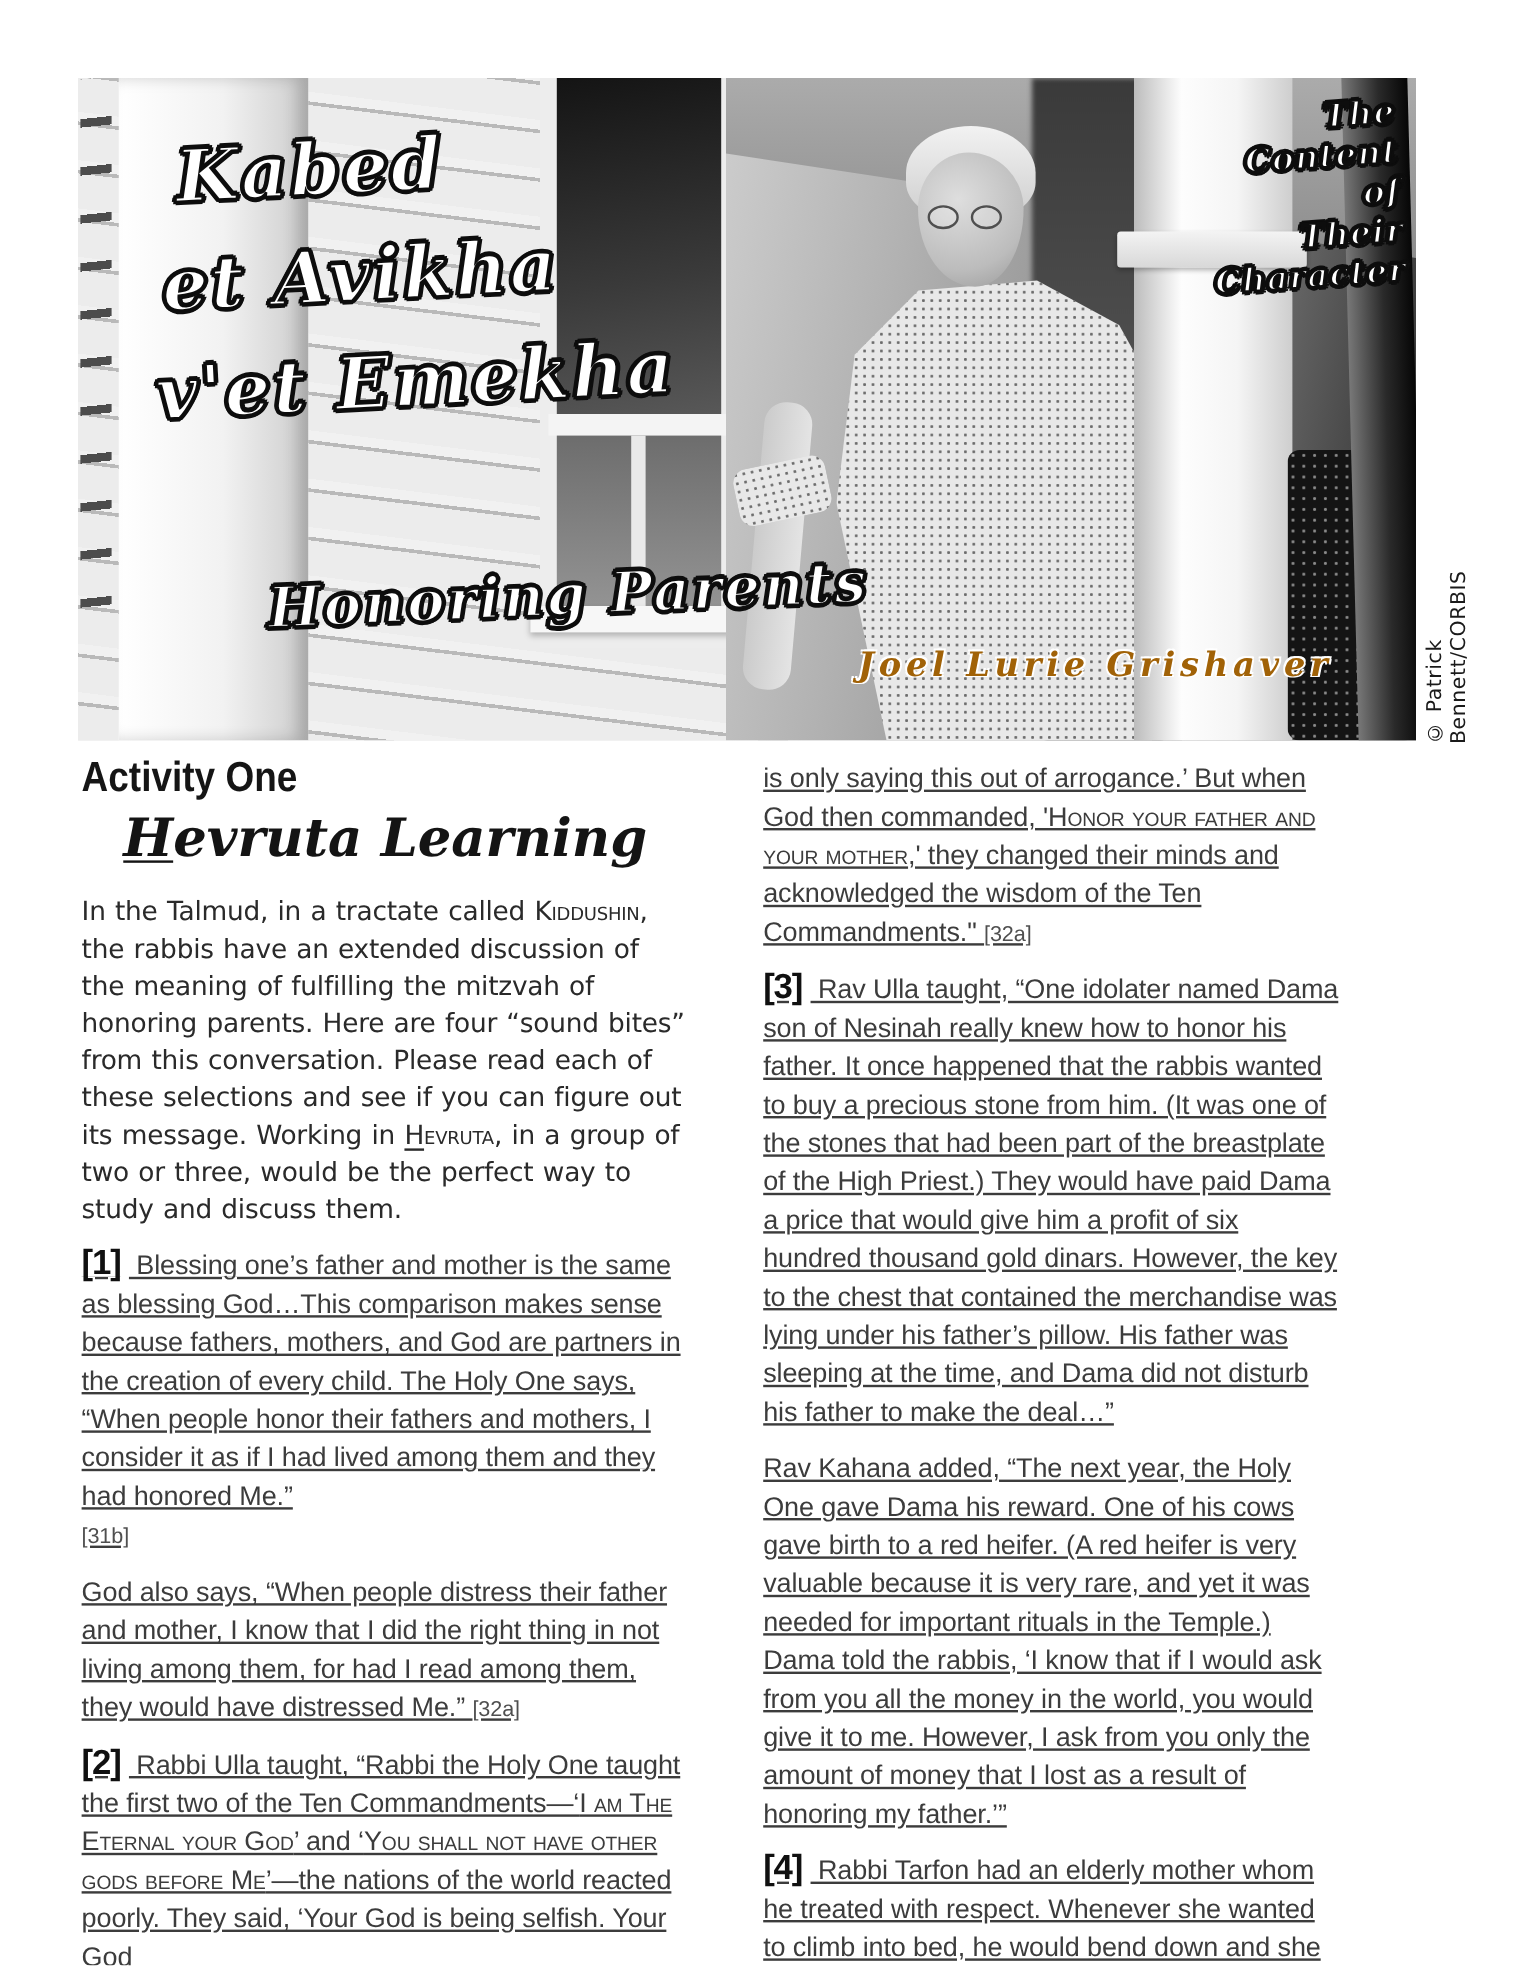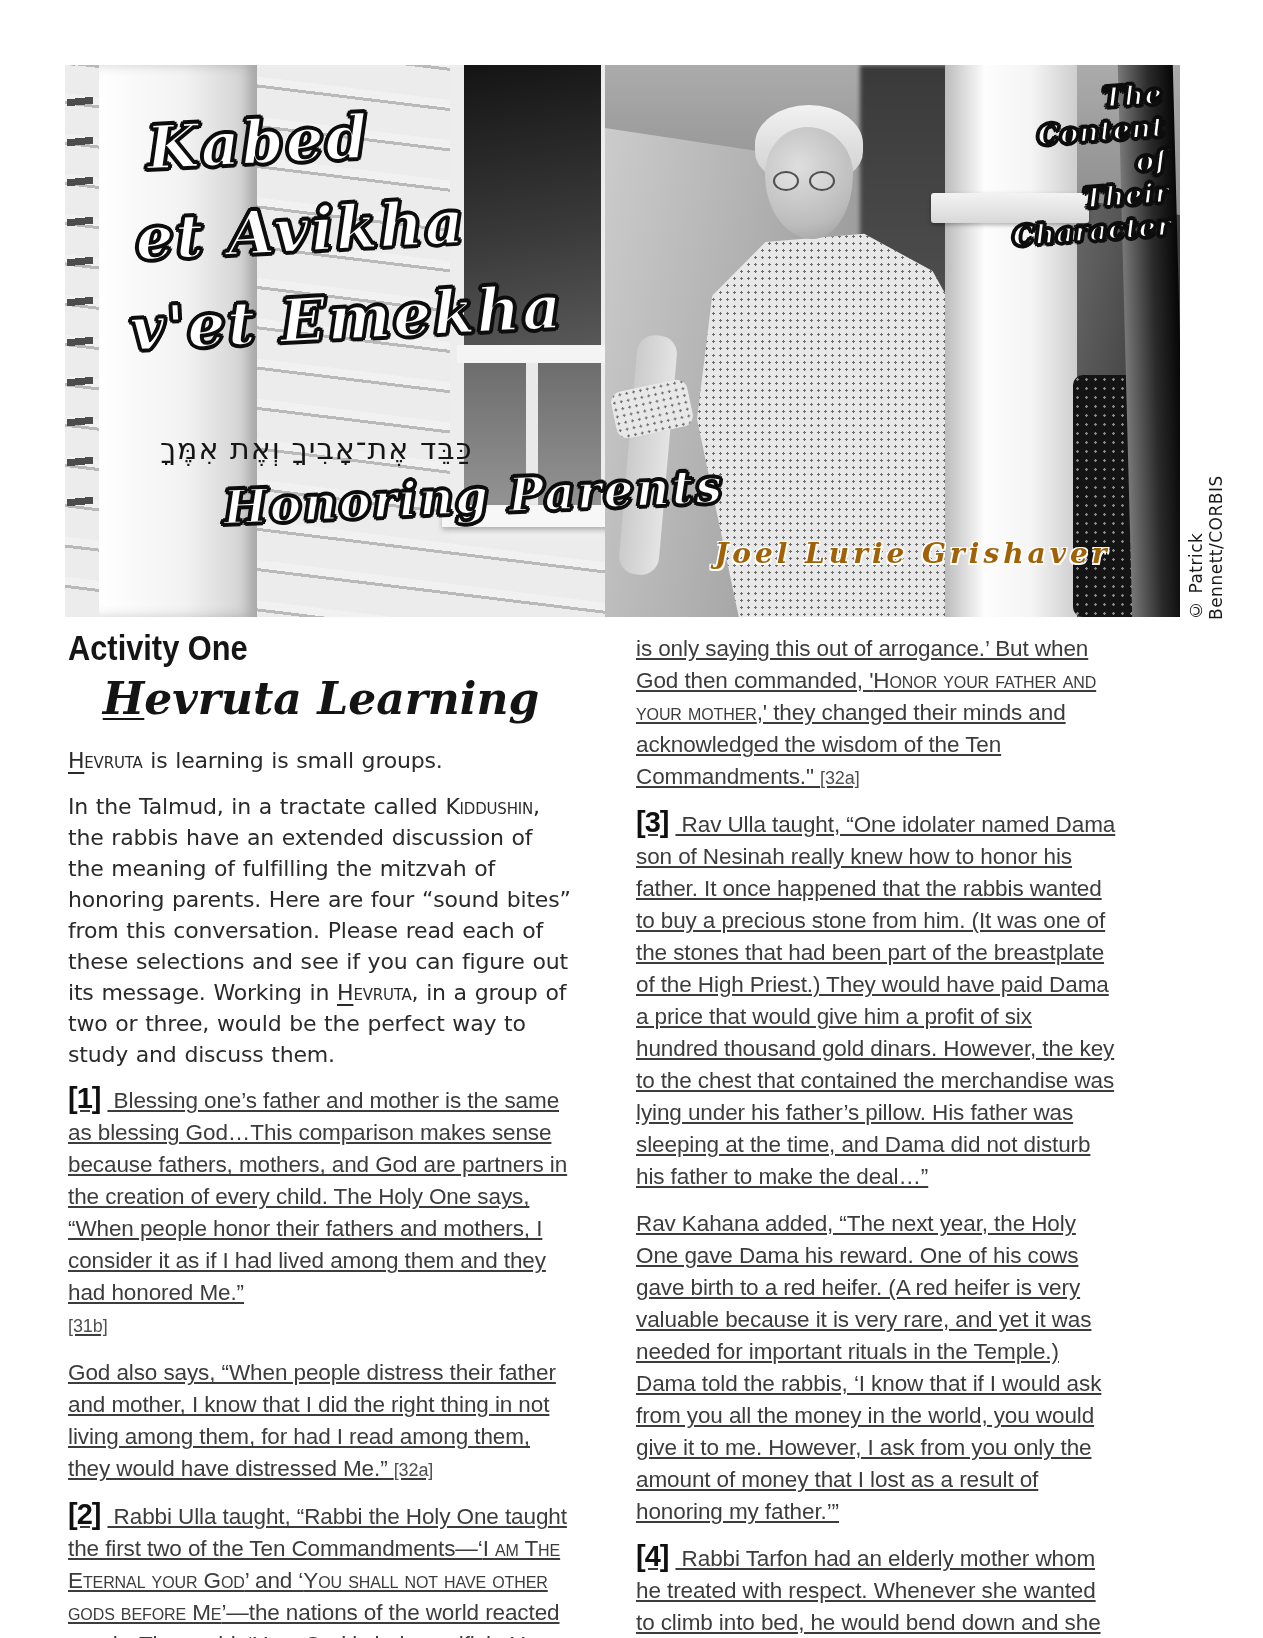--- a/index.html
+++ b/index.html
@@ -135,32 +135,30 @@
     </div>
 
     <div class="tagline script outlined">
       <div>The</div>
       <div>Content</div>
       <div>of</div>
       <div>Their</div>
       <div>Character</div>
     </div>
 
-    <div class="hebrew" dir="rtl">כַּבֵּד אֶת־אָבִיךָ וְאֶת אִמֶּךָ</div>
     <div class="subtitle script outlined">Honoring Parents</div>
     <div class="author script">Joel Lurie Grishaver</div>
   </div>
 
   <div class="credit">© Patrick Bennett/CORBIS</div>
 
   <div class="columns">
     <div class="col-left">
       <h2 class="kicker">Activity One</h2>
       <h3 class="script-head"><span><u>H</u>evruta</span><span> Learning</span></h3>
-      <p class="hand"><span class="sc"><u>H</u>evruta</span><span> is learning is small groups.</span></p>
       <p class="hand"><span>In the Talmud, in a tractate called </span><span class="sc">Kiddushin</span><span>, the rabbis have an extended discussion of the meaning of fulfilling the mitzvah of honoring parents. Here are four “sound bites” from this conversation. Please read each of these selections and see if you can figure out its message. Working in </span><span class="sc"><u>H</u>evruta</span><span>, in a group of two or three, would be the perfect way to study and discuss them.</span></p>
       <p class="body-text"><span class="secnum">[1]</span><span> Blessing one’s father and mother is the same as blessing God…This comparison makes sense because fathers, mothers, and God are partners in the creation of every child. The Holy One says, “When people honor their fathers and mothers, I consider it as if I had lived among them and they had honored Me.”</span><br><span class="cite">[31b]</span></p>
       <p class="body-text"><span>God also says, “When people distress their father and mother, I know that I did the right thing in not living among them, for had I read among them, they would have distressed Me.” </span><span class="cite">[32a]</span></p>
       <p class="body-text"><span class="secnum">[2]</span><span> Rabbi Ulla taught, “Rabbi the Holy One taught the first two of the Ten Commandments—‘</span><span class="sc">I am The Eternal your God</span><span>’ and ‘</span><span class="sc">You shall not have other gods before Me</span><span>’—the nations of the world reacted poorly. They said, ‘Your God is being selfish. Your God</span></p>
     </div>
     <div class="col-right">
       <p class="body-text"><span>is only saying this out of arrogance.’ But when God then commanded, '</span><span class="sc">Honor your father and your mother</span><span>,' they changed their minds and acknowledged the wisdom of the Ten Commandments." </span><span class="cite">[32a]</span></p>
       <p class="body-text"><span class="secnum">[3]</span><span> Rav Ulla taught, “One idolater named Dama son of Nesinah really knew how to honor his father. It once happened that the rabbis wanted to buy a precious stone from him. (It was one of the stones that had been part of the breastplate of the High Priest.) They would have paid Dama a price that would give him a profit of six hundred thousand gold dinars. However, the key to the chest that contained the merchandise was lying under his father’s pillow. His father was sleeping at the time, and Dama did not disturb his father to make the deal…”</span></p>
       <p class="body-text"><span>Rav Kahana added, “The next year, the Holy One gave Dama his reward. One of his cows gave birth to a red heifer. (A red heifer is very valuable because it is very rare, and yet it was needed for important rituals in the Temple.) Dama told the rabbis, ‘I know that if I would ask from you all the money in the world, you would give it to me. However, I ask from you only the amount of money that I lost as a result of honoring my father.’”</span></p>
       <p class="body-text"><span class="secnum">[4]</span><span> Rabbi Tarfon had an elderly mother whom he treated with respect. Whenever she wanted to climb into bed, he would bend down and she would climb onto him and into the bed; and whenever she</span></p>

